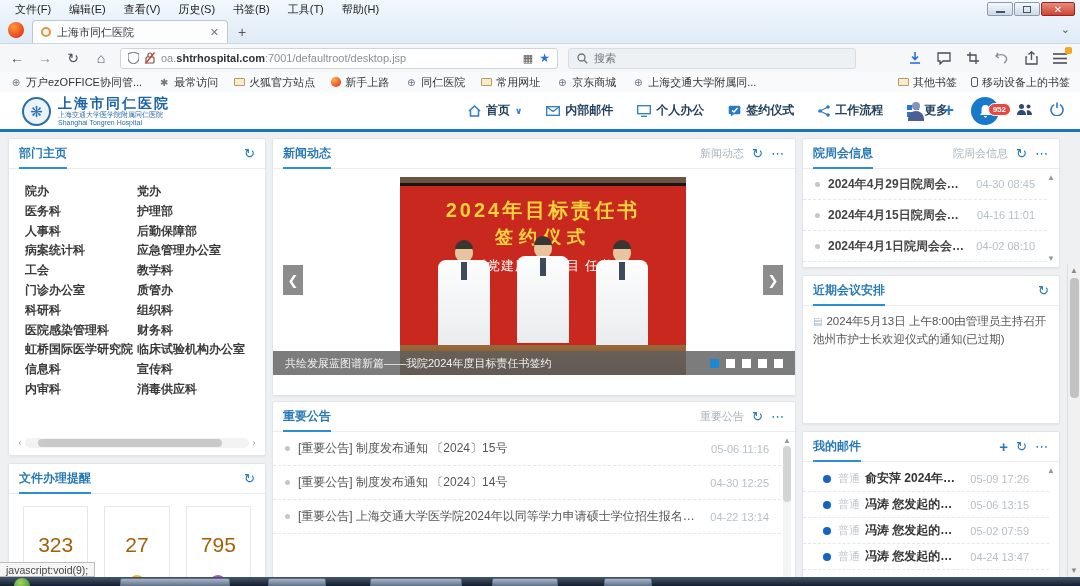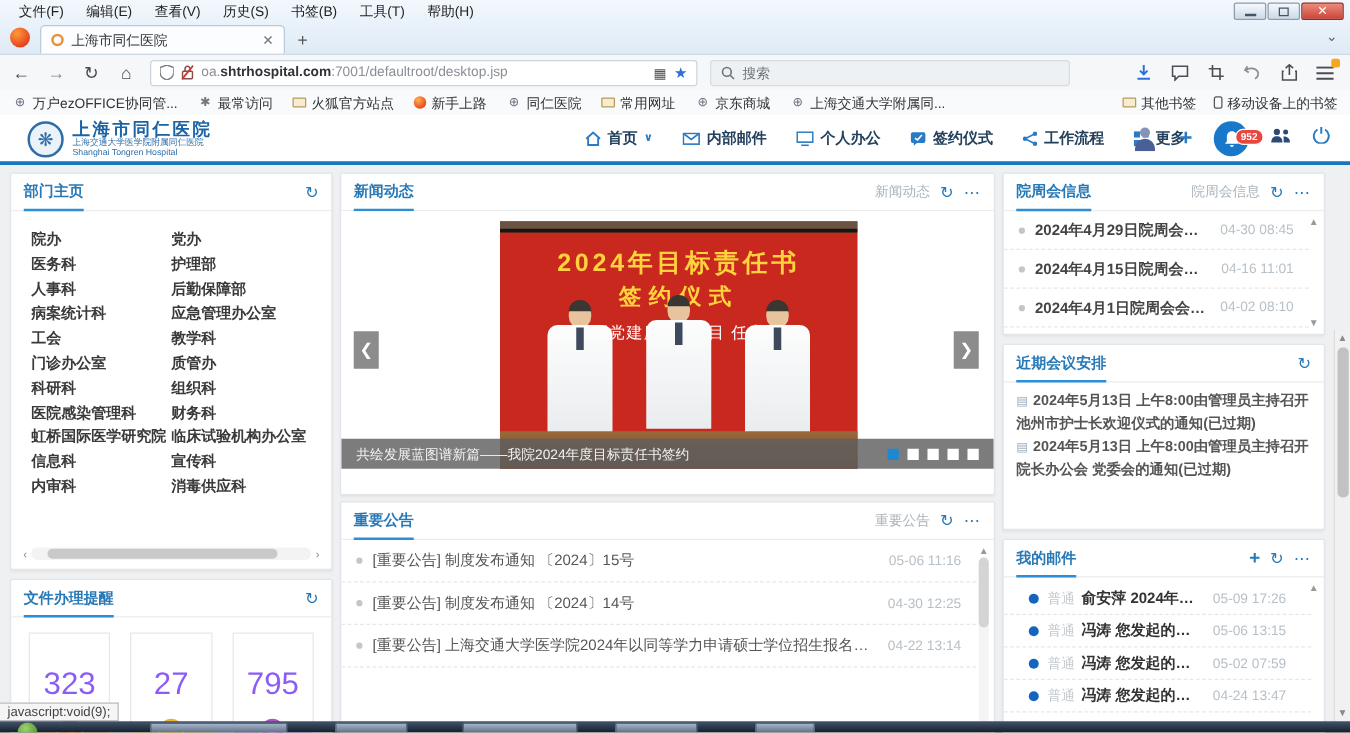--- a/index.html
+++ b/index.html
@@ -106,21 +106,21 @@
   .dept-link { font-size:12px; font-weight:bold; color:#3a3a3a; white-space:nowrap; overflow:hidden; }
   .hscroll { position:absolute; bottom:6px; left:6px; right:6px; height:12px; display:flex; align-items:center; }
   .hscroll .arr { font-size:9px; color:#888; width:10px; text-align:center; }
   .hscroll .track { flex:1; height:10px; background:#f3f3f3; border-radius:5px; position:relative; }
   .hscroll .thumb { position:absolute; left:6%; top:1px; width:82%; height:8px; background:#c9c9c9; border-radius:4px; }
 
   
   .panel-files { height:170px; margin-top:7px; }
   .file-cards { display:flex; gap:16px; padding:12px 14px 0 14px; justify-content:center; }
   .fcard { width:66px; height:92px; border:1px solid #e8e8e8; position:relative; }
-  .fcard .num { position:absolute; top:26px; left:0; right:0; text-align:center; font-size:25px; color:#8b5cf6; }
+  .fcard .num { position:absolute; top:26px; left:0; right:0; text-align:center; font-size:21px; color:#a16207; }
   .fcard .strip { position:absolute; bottom:0; left:0; right:0; height:13px; }
   .fcard .circ { position:absolute; bottom:2px; left:50%; margin-left:-11px; width:22px; height:22px; border-radius:50%;
                  color:#fff; font-size:10px; display:flex; align-items:center; justify-content:center; border:2px solid #fff; }
 
   
   .panel-news { height:258px; }
   .carousel { position:absolute; top:30px; left:0; right:0; bottom:0; background:#fff; }
   .photo { position:absolute; left:127px; top:8px; width:286px; height:198px; background:#c8281e; overflow:hidden; }
   .photo .ceiling { position:absolute; top:0; left:0; right:0; height:9px; background:#6a5441; border-bottom:3px solid #1a1310; }
   .photo .bl1 { position:absolute; top:20px; width:100%; text-align:center; color:#ffd23e; font-size:20px; font-weight:bold; letter-spacing:3px; }
@@ -155,21 +155,21 @@
   .vscroll-mini .up { position:absolute; top:0; width:100%; text-align:center; font-size:8px; color:#999; }
   .vscroll-mini .dn { position:absolute; bottom:0; width:100%; text-align:center; font-size:8px; color:#999; }
   .vscroll-mini .vtrack { position:absolute; top:10px; bottom:10px; left:2px; width:8px; background:#f4f4f4; border-radius:4px; }
   .vscroll-mini .vthumb { position:absolute; top:0; left:0; width:8px; height:40%; background:#d4d4d4; border-radius:4px; }
 
   .panel-weekly { height:130px; }
   .wk-row { height:31px; }
   .wk-row .txt { font-weight:bold; color:#444; }
 
   .panel-meet { height:149px; margin-top:7px; }
-  .meet-list { padding:7px 10px 0 10px;font-weight:bold; }
+  .meet-list { padding:7px 10px 0 10px; }
   .meet-item { font-size:11.5px; color:#555; line-height:16.5px; margin-bottom:3px; }
   .meet-item .mi { color:#9fb3c4; font-size:10px; margin-right:4px; }
 
   .panel-mail { height:160px; margin-top:7px; }
   .mail-row { height:26px; border-bottom:1px dashed #e7e7e7; display:flex; align-items:center; padding:0 20px; }
   .mail-row .mdot { width:8px; height:8px; border-radius:50%; background:#1565c0; margin-right:7px; flex:none; }
   .mail-row .mlabel { font-size:11px; color:#c3c9cf; margin-right:5px; flex:none; }
   .mail-row .mtxt { flex:1; font-size:12px; font-weight:bold; color:#333; white-space:nowrap; overflow:hidden; text-overflow:ellipsis; }
   .mail-row .time { font-size:11px; color:#b8c0c7; margin-left:8px; flex:none; }
 
@@ -643,21 +643,20 @@
         <div class="panel-h">
           <span class="panel-title">近期会议安排</span>
           <span class="panel-tools">
               <span class="refresh-ico">↻</span>
             </span>
         </div>
         <div class="meet-list">
 
             <div class="meet-item"><span class="mi">▤</span><span>2024年5月13日 上午8:00由管理员主持召开池州市护士长欢迎仪式的通知(已过期)</span></div>
 
-            <div class="meet-item"><span class="mi">▤</span><span>2024年5月13日 上午8:00由管理员主持召开院长办公会 党委会的通知(已过期)</span></div>
 
 
           </div>
       </div>
 
       <div class="panel panel-mail">
         <div class="panel-h">
           <span class="panel-title">我的邮件</span>
           <span class="panel-tools">
             <span class="plus-small">+</span>

